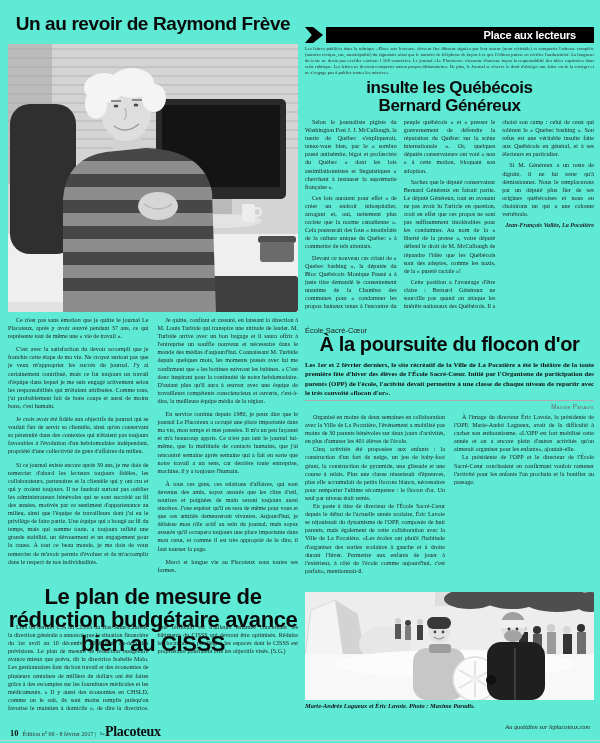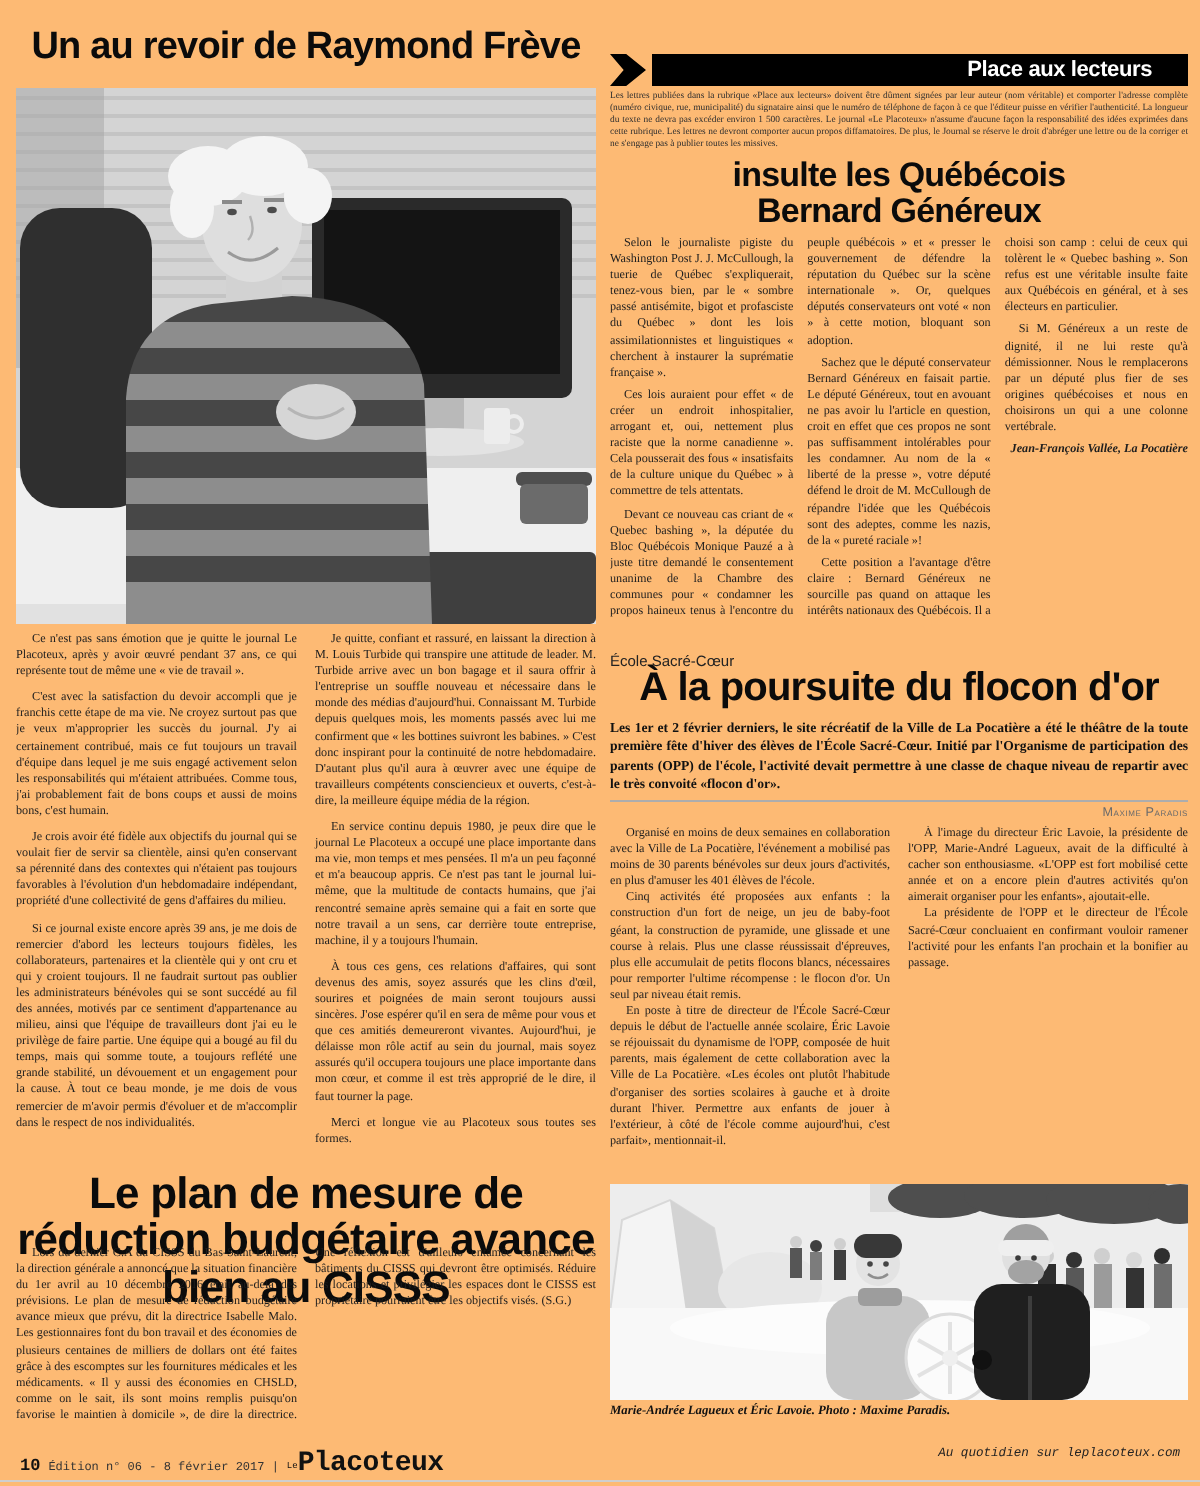--- a/index.html
+++ b/index.html
@@ -1,16 +1,16 @@
 <!DOCTYPE html>
 <html><head>
 <meta charset="utf-8">
 <style>
   html,body{margin:0;padding:0;background:#ffffff;}
-  .page{position:relative;width:600px;height:743px;background:#fdba74;overflow:hidden;
+  .page{position:relative;width:600px;height:743px;background:#5eead4;overflow:hidden;
         font-family:"Liberation Serif",serif;color:#1a1a1a;}
   .abs{position:absolute;}
   .h-sans{font-family:"Liberation Sans",sans-serif;font-weight:bold;color:#0b0b0b;
           letter-spacing:-0.4px;text-align:center;margin:0;}
   
   .farewell-title{left:8px;top:14px;width:290px;font-size:19px;line-height:1.05;}
   .farewell-photo{left:8px;top:44px;width:290px;height:268px;}
   .body-cols{font-size:6.1px;line-height:1.33;text-align:justify;overflow:hidden;
              column-fill:auto;color:#1e1e1e;}
   .body-cols p{margin:0 0 5px 0;text-indent:8px;}
@@ -42,21 +42,21 @@
                  font-family:"Liberation Sans",sans-serif;font-size:6.3px;color:#6b6b6b;
                  letter-spacing:0.3px;}
   .flocon-body{left:305px;top:413px;width:289px;height:178px;column-count:2;column-gap:9px;}
   .flocon-photo{left:305px;top:592px;width:289px;height:108px;}
   .flocon-caption{left:305px;top:702px;width:289px;font-weight:bold;font-style:italic;
                   font-size:6.4px;margin:0;color:#111;}
   
   .cisss-title{left:8px;top:585px;width:290px;font-size:22px;line-height:1.06;}
   .cisss-body{left:8px;top:623px;width:290px;height:95px;column-count:2;column-gap:9px;}
   
-  .footer{left:0;top:722px;width:600px;height:14px;font-family:Liberation Mono, monospace;}
+  .footer{left:0;top:722px;width:600px;height:14px;font-family:Liberation Serif, serif;}
   .footer-left{position:absolute;left:10px;top:0;display:flex;align-items:baseline;gap:4px;}
   .footer-pagenum{font-weight:bold;font-size:8.5px;color:#111;}
   .footer-edition{font-size:6px;color:#333;}
   .footer-le{font-size:4.5px;color:#111;vertical-align:1px;}
   .footer-brand{font-weight:bold;font-size:14px;color:#111;letter-spacing:-0.3px;}
   .footer-right{position:absolute;right:10px;top:1px;font-style:italic;font-size:6.3px;color:#222;}
   .bottom-rule{left:0;top:740px;width:600px;height:1px;background:#cfcfcf;}
 </style>
 </head>
 <body>

